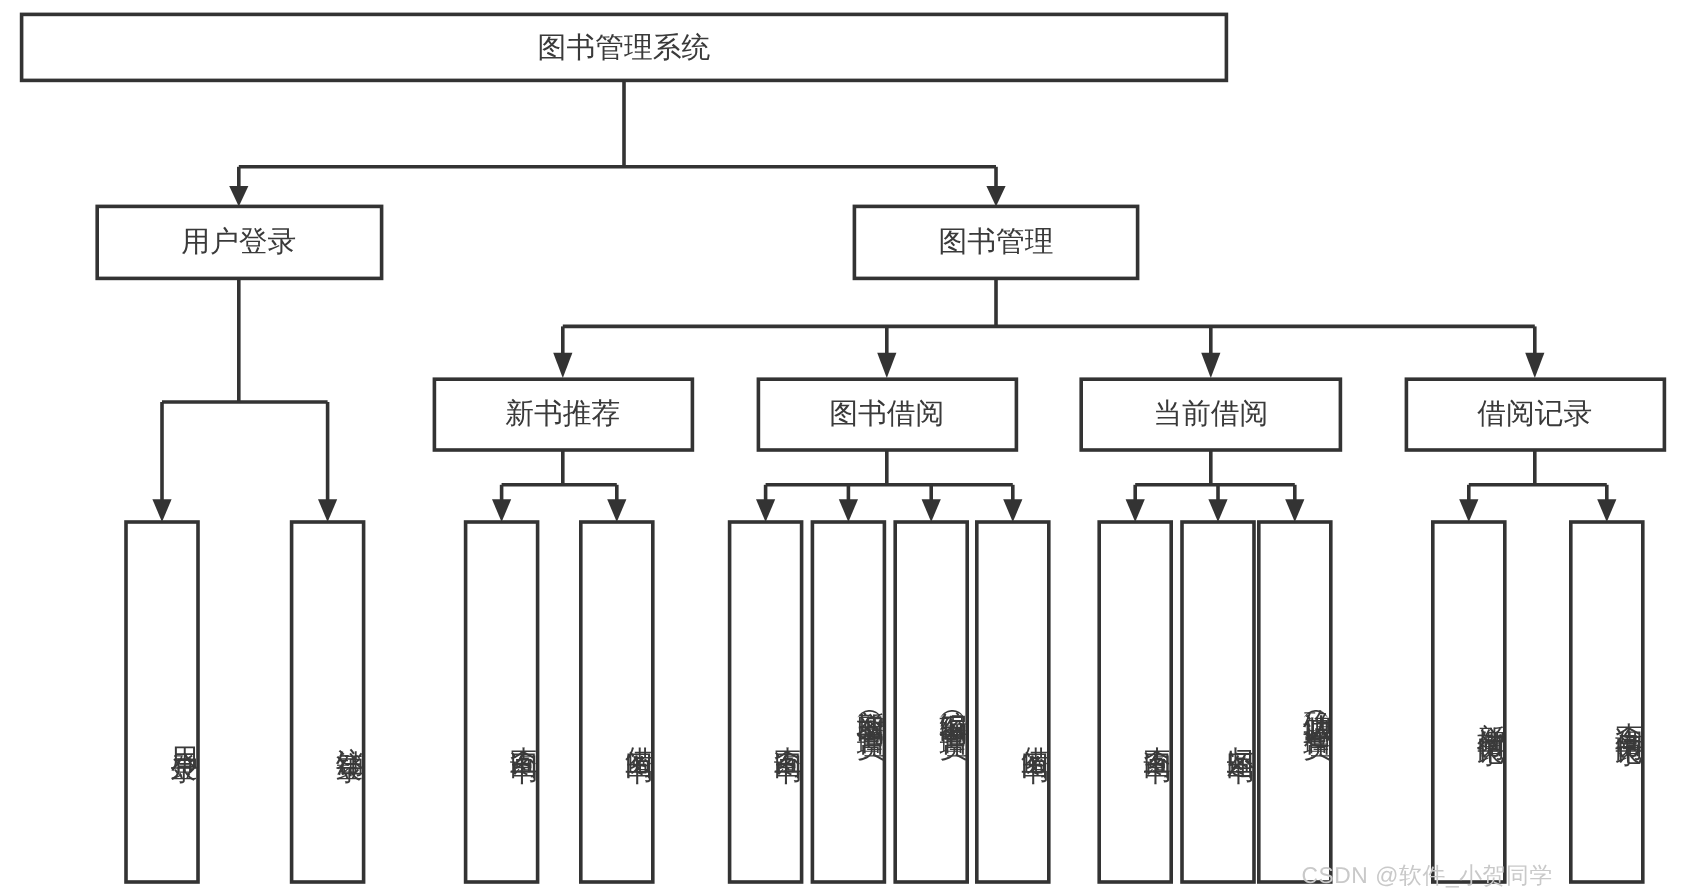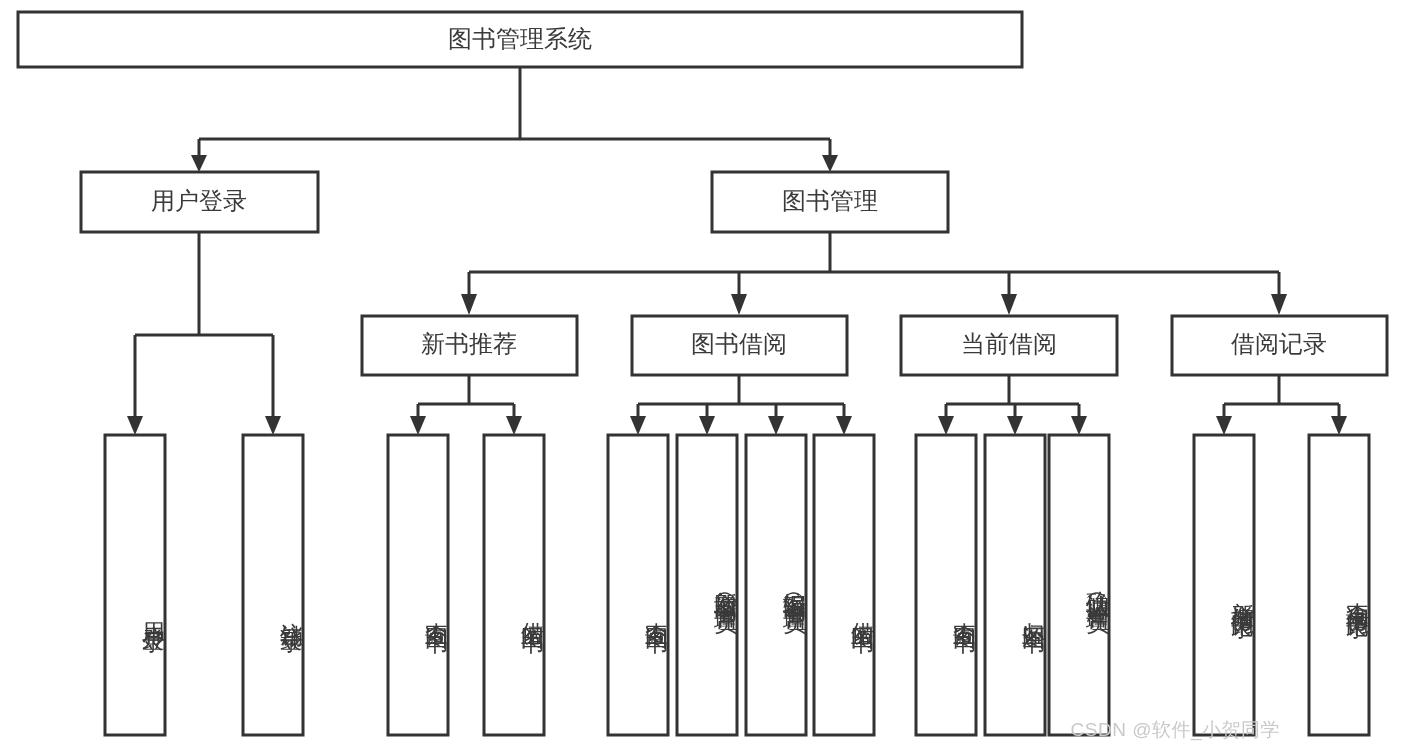--- a/index.html
+++ b/index.html
@@ -56,21 +56,21 @@
     font-size: 23px;
     line-height: 1.0;
     color: #3a3a3a;
     letter-spacing: 3px;
     text-align: center;
     white-space: nowrap;
     pointer-events: none;
   }
   .watermark {
     position: absolute;
-    right: 16px;
+    right: 2px;
     bottom: 4px;
     font-family: "Liberation Sans", "DejaVu Sans", sans-serif;
     font-size: 19px;
     color: #c9c9c9;
     white-space: nowrap;
     letter-spacing: 0.5px;
   }
 </style>
 </head>
 <body>

